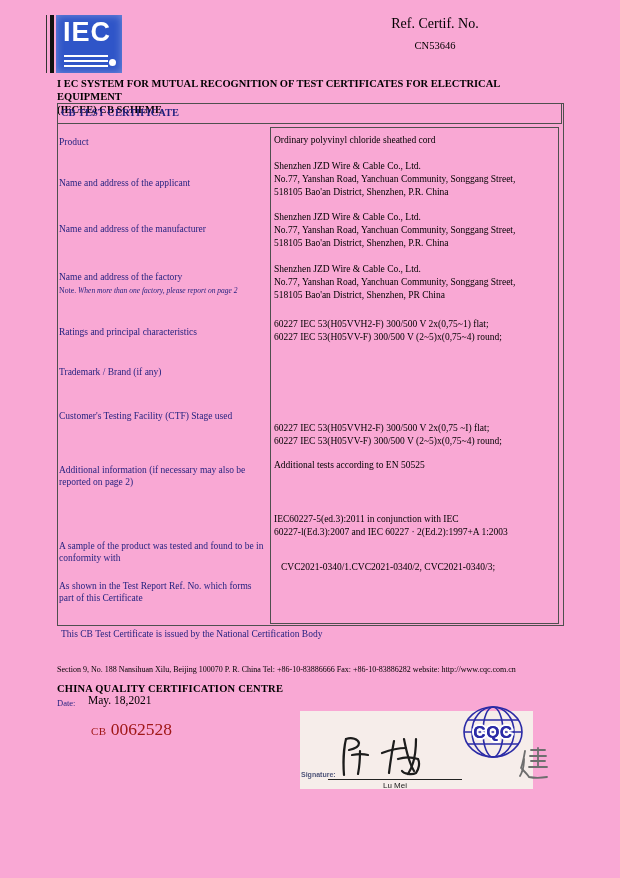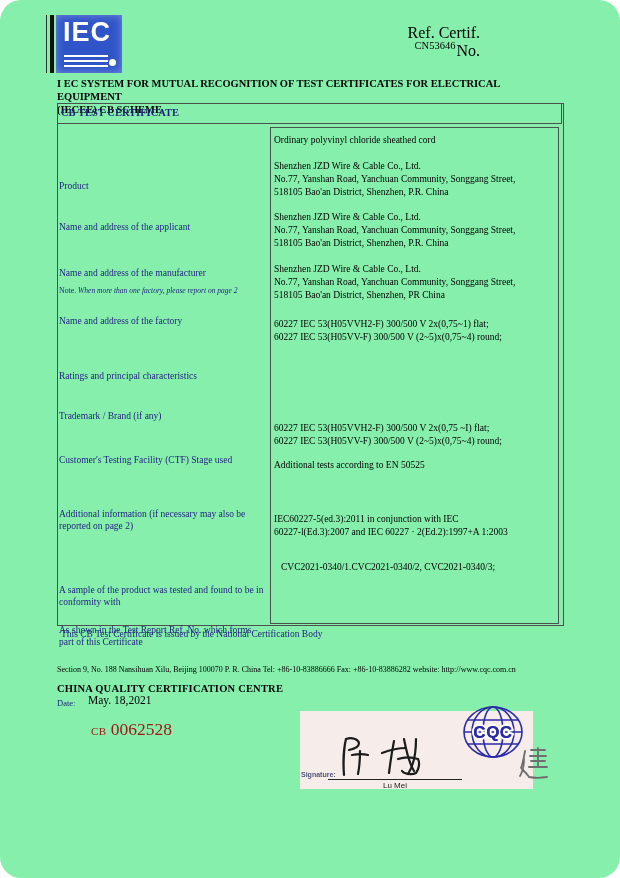--- a/index.html
+++ b/index.html
@@ -1,45 +1,45 @@
 <!DOCTYPE html>
 <html><head>
 <meta charset="utf-8">
 <style>
   html,body { margin:0; padding:0; background:#ffffff; }
   .page {
-    position:relative; width:620px; height:878px; background:#86efac;
-    font-family:"Liberation Serif", serif; color:#000; overflow:hidden;border-radius:21px;
+    position:relative; width:620px; height:878px; background:#f9a8d4;
+    font-family:"Liberation Serif", serif; color:#000; overflow:hidden;
   }
   .abs { position:absolute; }
   .pre { white-space:pre-line; }
 
   
   .iec-bar  { left:50px; top:15px; width:4px; height:58px; background:#111; }
   .iec-bar2 { left:46px; top:15px; width:1px; height:58px; background:#333; }
   .iec-box  { left:56px; top:15px; width:66px; height:58px; background:#2f55c8;
               box-shadow:inset 0 0 8px rgba(255,255,255,.35); }
   .iec-text { left:7px; top:0px; color:#ffffff; font-weight:bold; font-size:27px;
               letter-spacing:1px; line-height:34px; font-family:"Liberation Sans",sans-serif; }
   .iec-line { left:8px; width:44px; height:2px; background:#ffffff; }
   .iec-dot  { left:53px; top:44px; width:7px; height:7px; border-radius:50%; background:#ffffff; }
 
   
-  .refblock { left:390px; top:24px; width:90px; text-align:right; font-size:16px; }
+  .refblock { left:390px; top:16px; width:90px; text-align:center; font-size:14px; }
   .refno    { left:390px; top:40px; width:90px; text-align:center; font-size:10.5px; }
   .scheme   { left:57px; top:77px; width:500px; font-weight:bold; font-size:10.5px; line-height:13px; }
 
   
   .outer-box { left:57px; top:103px; width:505px; height:521px; border:1px solid #4f4f4f; }
   .title-row { left:57px; top:103px; width:505px; height:21px; border:1px solid #4f4f4f;
                box-sizing:border-box; }
   .cert-title{ left:61px; top:107px; font-size:10.5px; font-weight:bold; color:#1f1f7e; }
   .inner-box { left:270px; top:127px; width:287px; height:495px; border:1px solid #4f4f4f; }
 
-  .lbl { left:59px; width:208px; color:#1f1f7e; font-size:9.5px; line-height:12px;margin-top:44px; }
+  .lbl { left:59px; width:208px; color:#1f1f7e; font-size:9.5px; line-height:12px; }
   .note{ left:59px; width:232px; color:#1f1f7e; font-size:7.8px; }
   .note i { font-size:7.5px; }
   .val { left:274px; width:280px; color:#000; font-size:9.5px; line-height:12.8px; }
 
   .r0{top:136px} .v0{top:134px}
   .r1{top:177px} .v1{top:160px}
   .r2{top:223px} .v2{top:211px}
   .r3{top:271px} .n3{top:286px} .v3{top:263px}
   .r4{top:326px} .v4{top:318px}
   .r5{top:366px}

